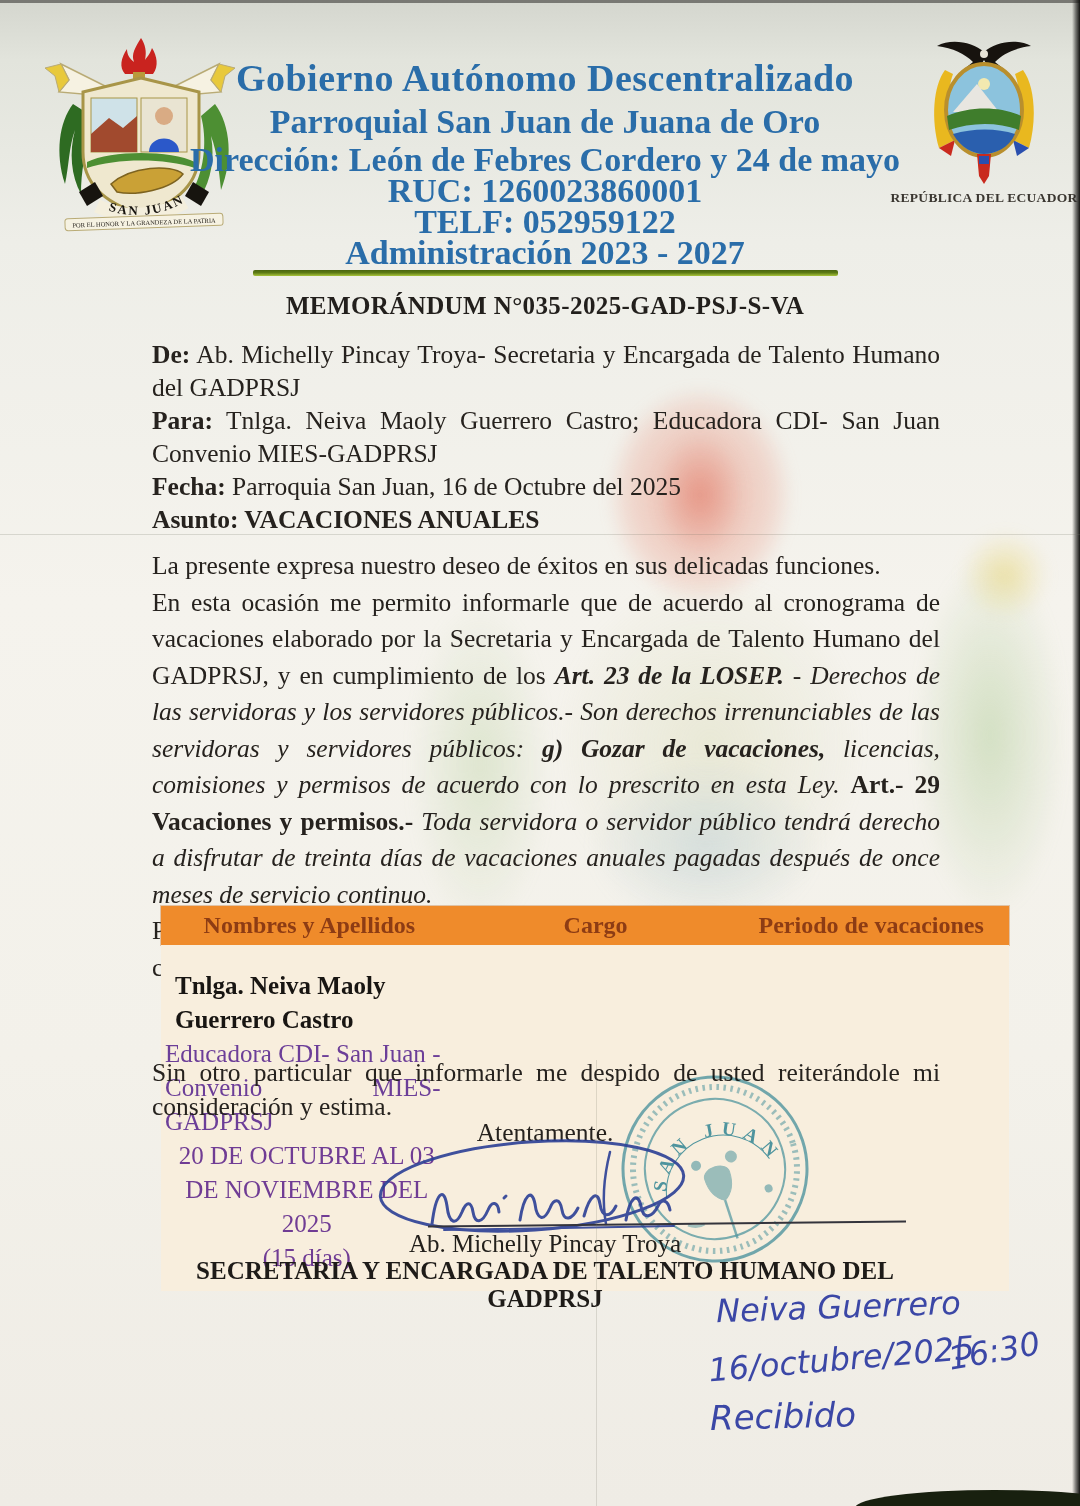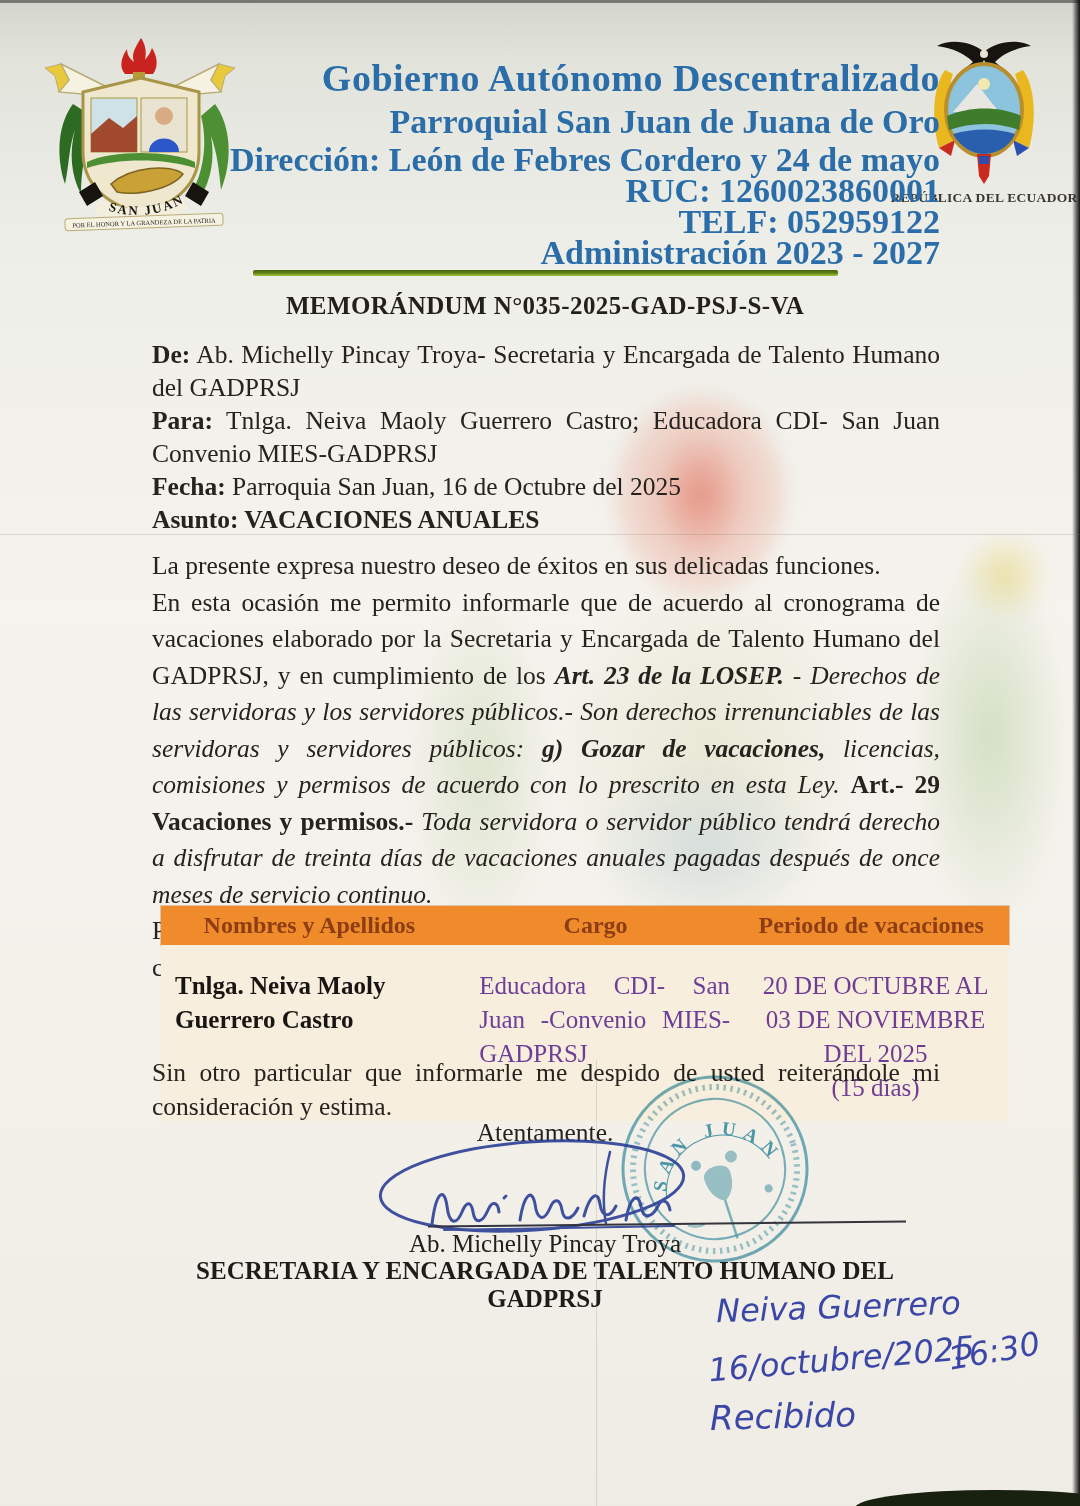--- a/index.html
+++ b/index.html
@@ -21,21 +21,21 @@
   .wm-flame2{left:655px;top:430px;width:90px;height:130px;background:radial-gradient(ellipse at center,rgba(220,90,70,.35) 0%,rgba(220,90,70,0) 70%);}
   .wm-green-r{left:915px;top:555px;width:150px;height:360px;background:radial-gradient(ellipse at center,rgba(150,190,120,.35) 0%,rgba(150,190,120,0) 72%);}
   .wm-green-l{left:410px;top:600px;width:140px;height:330px;background:radial-gradient(ellipse at center,rgba(170,200,140,.30) 0%,rgba(170,200,140,0) 72%);}
   .wm-gold{left:960px;top:530px;width:90px;height:90px;background:radial-gradient(circle,rgba(228,206,90,.45) 0%,rgba(228,206,90,0) 70%);}
   .wm-blue{left:590px;top:760px;width:230px;height:170px;background:radial-gradient(ellipse at center,rgba(150,185,205,.28) 0%,rgba(150,185,205,0) 72%);}
   .wm-body{left:560px;top:580px;width:300px;height:330px;background:radial-gradient(ellipse at center,rgba(200,205,150,.25) 0%,rgba(200,205,150,0) 75%);}
 
   .layer{position:absolute;left:0;top:0;width:100%;height:100%;}
 
   
-  .hdr-text{position:absolute;left:150px;top:56px;width:790px;text-align:right;color:#2a6da9;font-weight:bold;}
+  .hdr-text{position:absolute;left:150px;top:56px;width:790px;text-align:center;color:#2a6da9;font-weight:bold;}
   .hdr-l1{font-size:38px;line-height:44px;letter-spacing:.5px;}
   .hdr-l2{font-size:34px;line-height:44px;margin-top:0;}
   .hdr-sub{font-size:34px;line-height:30px;margin-top:1px;}
   .green-rule{position:absolute;left:253px;top:270px;width:585px;height:6px;
     background:linear-gradient(180deg,#49650f 0%,#5c7a14 45%,#a9c43c 100%);border-radius:2px;}
 
   .crest{position:absolute;}
   .crest-left{left:35px;top:34px;width:218px;height:198px;}
   .crest-right{left:893px;top:36px;width:182px;height:152px;}
   .crest-caption{position:absolute;left:870px;top:190px;width:228px;text-align:center;
@@ -51,21 +51,21 @@
   .body-text p{margin:0;}
   .r-b{font-weight:bold;}
   .r-i{font-style:italic;}
   .r-bi{font-weight:bold;font-style:italic;}
 
   
   .tbl{position:absolute;left:161px;top:878px;width:848px;}
   .tbl-head{display:flex;background:#ef8b2b;height:39px;align-items:center;box-shadow:0 0 0 1px rgba(190,110,40,.35);margin-top:28px;}
   .th{color:#8d3c14;font-weight:bold;font-size:24px;text-align:center;}
   .c1{width:35%;} .c2{width:32.5%;} .c3{width:32.5%;}
-  .tbl-body{display:flex;background:#f8eedd;padding:24px 0 16px;min-height:115px;}
+  .tbl-body{display:flex;background:#f8eedd;padding:24px 0 16px;min-height:115px;flex-direction:column;}
   .td{font-size:25px;line-height:34px;}
   .td-name{color:#181512;font-weight:bold;padding-left:14px;padding-right:30px;}
   .td-cargo{color:#6c3e98;text-align:justify;padding:0 12px 0 4px;}
   .td-period{color:#703c94;text-align:center;padding:0 8px;}
 
   
   .farewell{position:absolute;left:152px;top:1056px;width:788px;font-size:25.5px;line-height:34px;text-align:justify;}
   .valediction{position:absolute;left:155px;top:1118px;width:780px;text-align:center;font-size:25.5px;}
   .sig-underline{position:absolute;left:428px;top:1223px;width:478px;height:2px;background:#34343c;transform:rotate(-.6deg);}
   .signer-name{position:absolute;left:155px;top:1230px;width:780px;text-align:center;font-size:25px;color:#23201c;}

